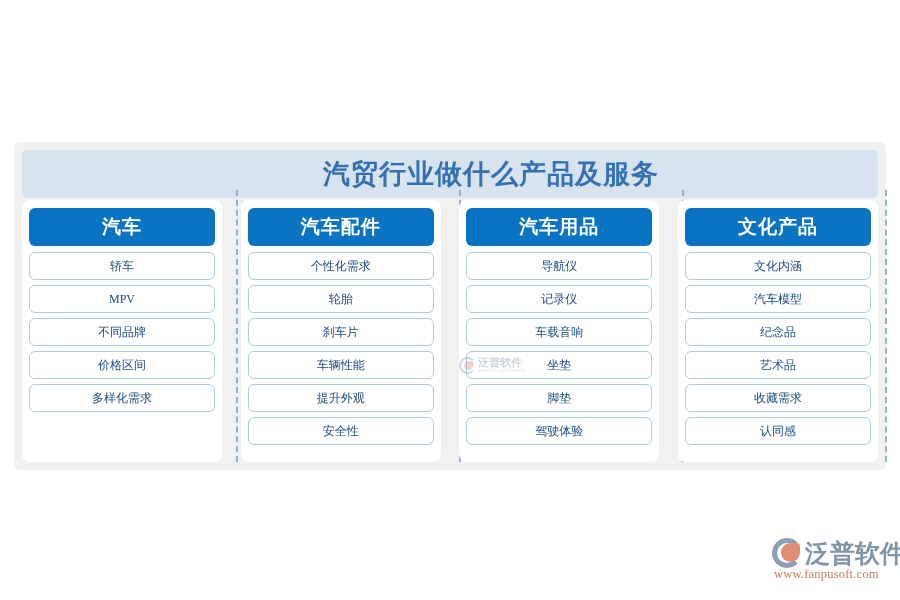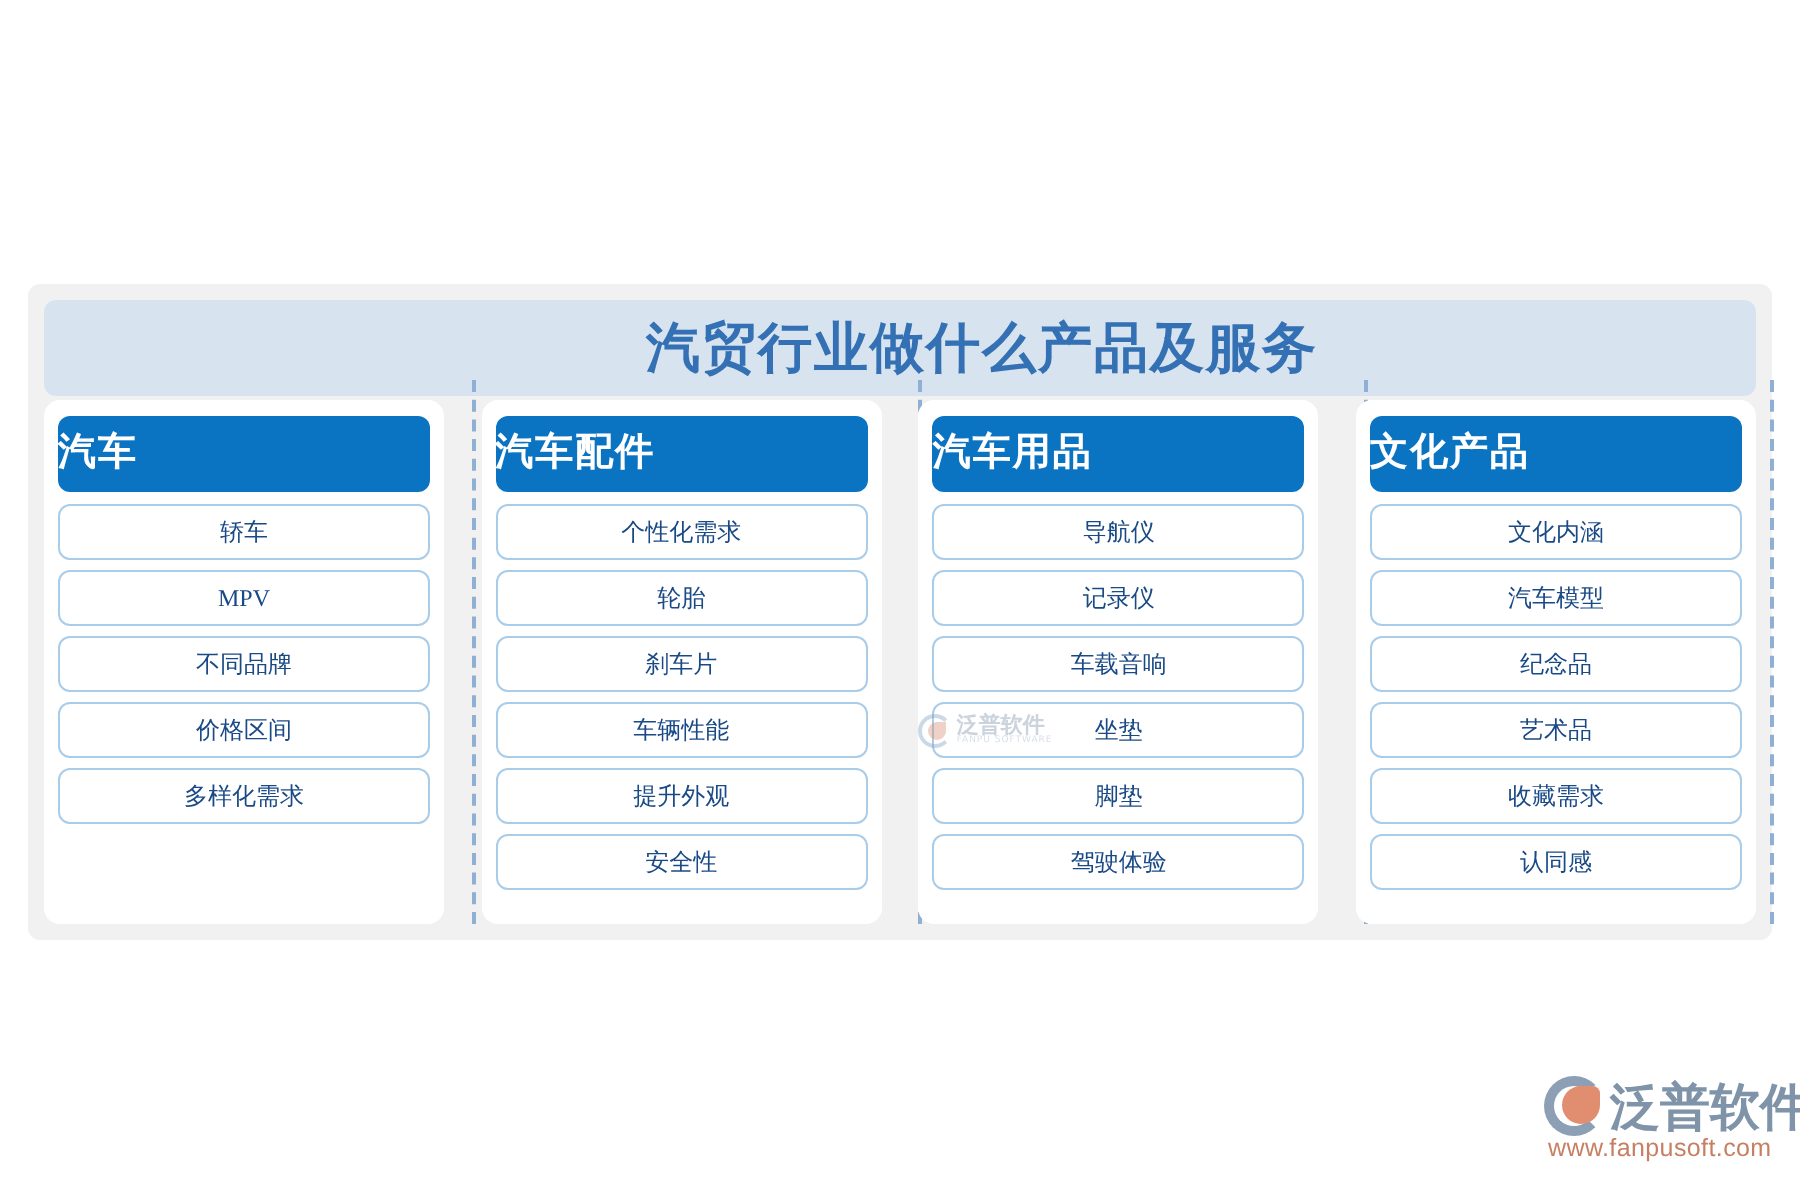--- a/index.html
+++ b/index.html
@@ -86,20 +86,21 @@
     padding: 8px 7px 10px 7px;
     box-sizing: border-box;
     position: relative;
   }
   .col-header {
     height: 38px;
     line-height: 38px;
     background: #0a74c2;
     color: #ffffff;
     border-radius: 6px;
+    text-align: center;
     font-size: 19px;
     font-weight: bold;
     letter-spacing: 1px;
     margin-bottom: 6px;
     white-space: nowrap;
     overflow: hidden;
   }
   .col-item {
     height: 26px;
     line-height: 26px;
@@ -208,21 +209,21 @@
     font-family: "DejaVu Sans", sans-serif;
     white-space: nowrap;
   }
   #brand-logo .logo-url {
     position: absolute;
     left: 2px;
     top: 33px;
     font-size: 12.5px;
     color: #c77f63;
     letter-spacing: 0.2px;
-    font-family: Liberation Sans, sans-serif;
+    font-family: Liberation Serif, serif;
     white-space: nowrap;
   }
 </style>
 </head>
 <body>
 
 <div id="infographic">
 
   <div id="title-band">
     <div id="title-text">汽贸行业做什么产品及服务</div>

